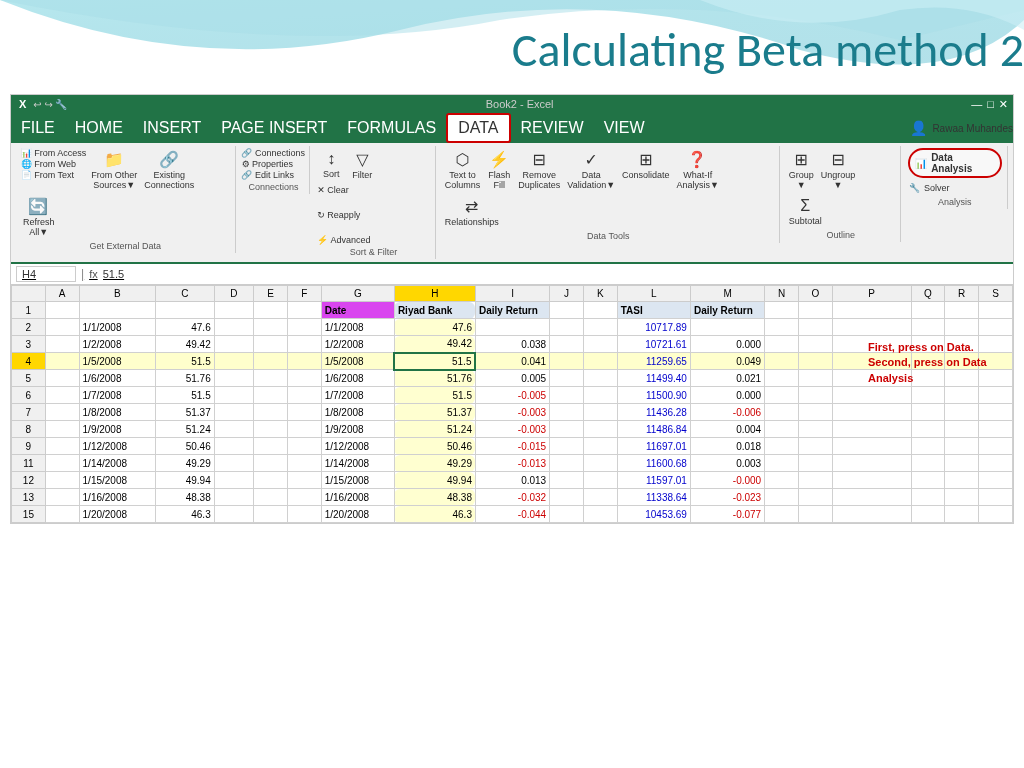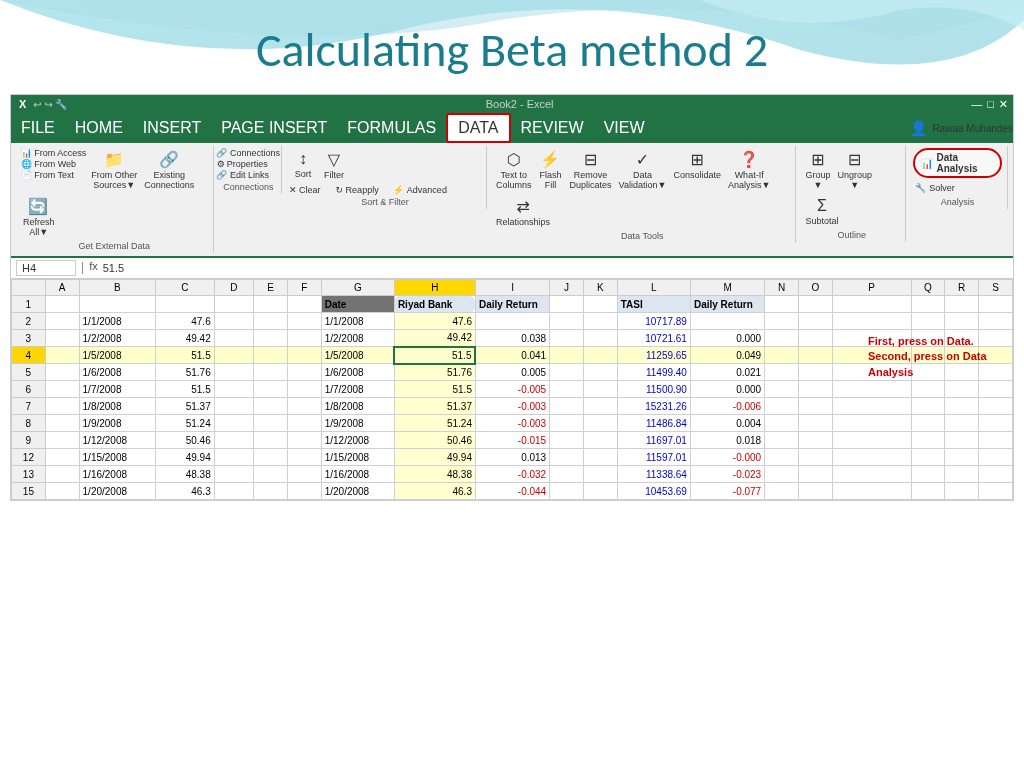--- a/index.html
+++ b/index.html
@@ -20,21 +20,21 @@
       width: 100%;
       height: 120px;
       overflow: hidden;
       z-index: 0;
     }
 
     
     .title-area {
       position: relative;
       z-index: 1;
-      text-align: center;
+      text-align: right;
       padding: 20px 0 15px 0;
     }
     .title-text {
       font-size: 48px;
       color: #1a7c8c;
       font-weight: 300;
       font-family: 'Calibri', Arial, sans-serif;
     }
 
     
@@ -168,25 +168,27 @@
       background: #f8f8f8;
       cursor: pointer;
       display: flex;
       align-items: center;
       gap: 3px;
     }
 
     
     .formula-bar {
       display: flex;
+      align-items: center;
       background: white;
       border-bottom: 1px solid #ccc;
       padding: 2px 5px;
       gap: 5px;
       font-size: 11px;
+      text-decoration: underline;
     }
 
     .cell-ref {
       border: 1px solid #ccc;
       padding: 1px 5px;
       width: 60px;
       font-size: 11px;
       color: #333;
     }
 
@@ -405,21 +407,21 @@
     <div class="ribbon-group">
       <div class="ribbon-group-content">
         <div class="ribbon-btn">
           <span class="icon">↕</span>
           <span>Sort</span>
         </div>
         <div class="ribbon-btn">
           <span class="icon">▽</span>
           <span>Filter</span>
         </div>
-        <div style="display:flex;flex-direction:row;gap:15px;">
+        <div style="display:flex;flex-direction:column;gap:15px;">
           <div class="ribbon-small-btn">✕ Clear</div>
           <div class="ribbon-small-btn">↻ Reapply</div>
           <div class="ribbon-small-btn">⚡ Advanced</div>
         </div>
       </div>
       <div class="ribbon-group-label">Sort &amp; Filter</div>
     </div>
 
     <div class="ribbon-group">
       <div class="ribbon-group-content">
@@ -524,21 +526,21 @@
       <tbody>
 
         <tr>
           <td class="row-header">1</td>
           <td class="cell"></td>
           <td class="cell"></td>
           <td class="cell"></td>
           <td class="cell"></td>
           <td class="cell"></td>
           <td class="cell"></td>
-          <td class="cell" style="font-weight:bold;background:#737373;">Date</td>
+          <td class="cell" style="font-weight:bold;background:#d946ef;">Date</td>
           <td class="cell selected-col" style="font-weight:bold;background:#dce6f1;">Riyad Bank</td>
           <td class="cell" style="font-weight:bold;background:#dce6f1;">Daily Return</td>
           <td class="cell"></td>
           <td class="cell"></td>
           <td class="cell" style="font-weight:bold;background:#dce6f1;">TASI</td>
           <td class="cell" style="font-weight:bold;background:#dce6f1;">Daily Return</td>
           <td class="cell"></td>
           <td class="cell"></td>
           <td class="cell"></td>
           <td class="cell"></td>
@@ -667,21 +669,21 @@
           <td class="cell">1/8/2008</td>
           <td class="cell number">51.37</td>
           <td class="cell"></td>
           <td class="cell"></td>
           <td class="cell"></td>
           <td class="cell">1/8/2008</td>
           <td class="cell number selected-col">51.37</td>
           <td class="cell number neg-number">-0.003</td>
           <td class="cell"></td>
           <td class="cell"></td>
-          <td class="cell blue-text number">15231.26</td>
+          <td class="cell blue-text number">11436.28</td>
           <td class="cell number neg-number">-0.006</td>
           <td class="cell"></td>
           <td class="cell"></td>
           <td class="cell"></td>
           <td class="cell"></td>
           <td class="cell"></td>
           <td class="cell"></td>
         </tr>
 
         <tr>
@@ -724,20 +726,42 @@
           <td class="cell number">0.018</td>
           <td class="cell"></td>
           <td class="cell"></td>
           <td class="cell"></td>
           <td class="cell"></td>
           <td class="cell"></td>
           <td class="cell"></td>
         </tr>
 
 
+        <tr>
+          <td class="row-header">11</td>
+          <td class="cell"></td>
+          <td class="cell">1/14/2008</td>
+          <td class="cell number">49.29</td>
+          <td class="cell"></td>
+          <td class="cell"></td>
+          <td class="cell"></td>
+          <td class="cell">1/14/2008</td>
+          <td class="cell number selected-col">49.29</td>
+          <td class="cell number neg-number">-0.013</td>
+          <td class="cell"></td>
+          <td class="cell"></td>
+          <td class="cell blue-text number">11600.68</td>
+          <td class="cell number">0.003</td>
+          <td class="cell"></td>
+          <td class="cell"></td>
+          <td class="cell"></td>
+          <td class="cell"></td>
+          <td class="cell"></td>
+          <td class="cell"></td>
+        </tr>
 
         <tr>
           <td class="row-header">12</td>
           <td class="cell"></td>
           <td class="cell">1/15/2008</td>
           <td class="cell number">49.94</td>
           <td class="cell"></td>
           <td class="cell"></td>
           <td class="cell"></td>
           <td class="cell">1/15/2008</td>

